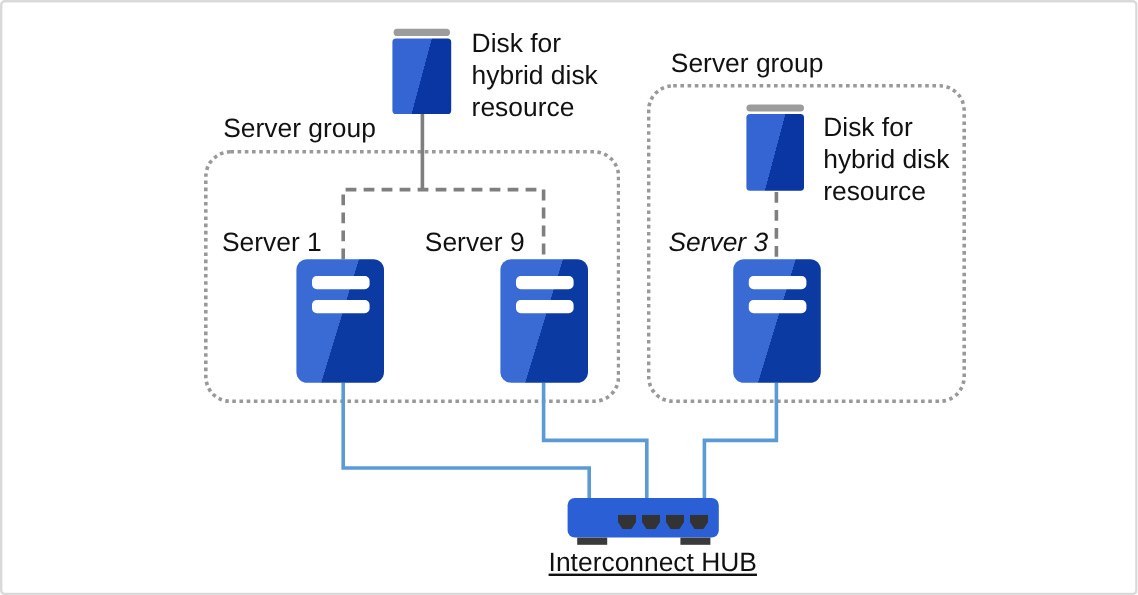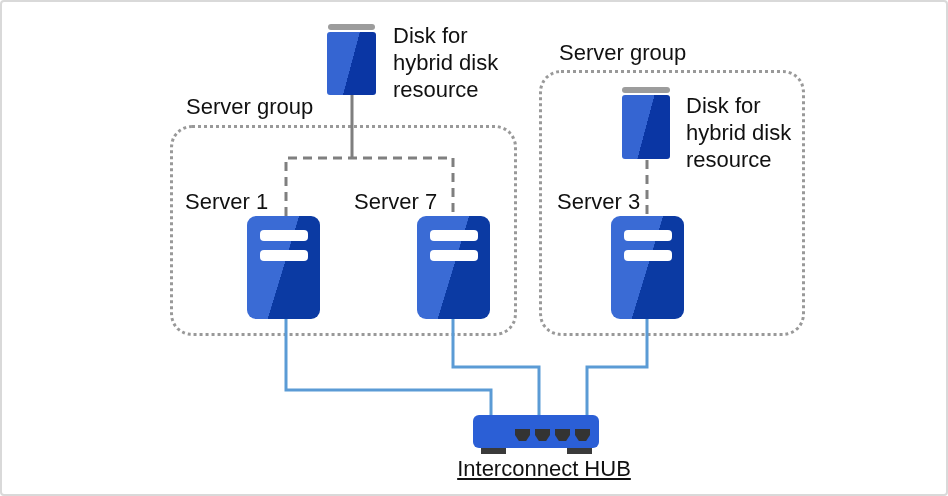--- a/index.html
+++ b/index.html
@@ -105,22 +105,22 @@
 
   <div class="abs" style="left:620px;top:85px;width:49px;height:72px;">
     <div class="disk-cap" style="left:0;top:0;width:48px;"></div>
     <div class="disk-body" style="left:0;top:8px;width:48px;height:64px;"></div>
   </div>
   <div class="label multiline" style="left:684px;top:90px;">Disk for
 hybrid disk
 resource</div>
 
   <div class="label" style="left:183px;top:187px;">Server 1</div>
-  <div class="label" style="left:352px;top:187px;">Server 7</div>
-  <div class="label" style="left:555px;top:187px;">Server 3</div>
+  <div class="label" style="left:352px;top:187px;">Server 9</div>
+  <div class="label" style="left:555px;top:187px;font-style:italic;">Server 3</div>
 
   <div class="server" style="left:245px;top:214px;">
     <div class="bar b1"></div>
     <div class="bar b2"></div>
   </div>
   <div class="server" style="left:415px;top:214px;">
     <div class="bar b1"></div>
     <div class="bar b2"></div>
   </div>
   <div class="server" style="left:609px;top:214px;">

